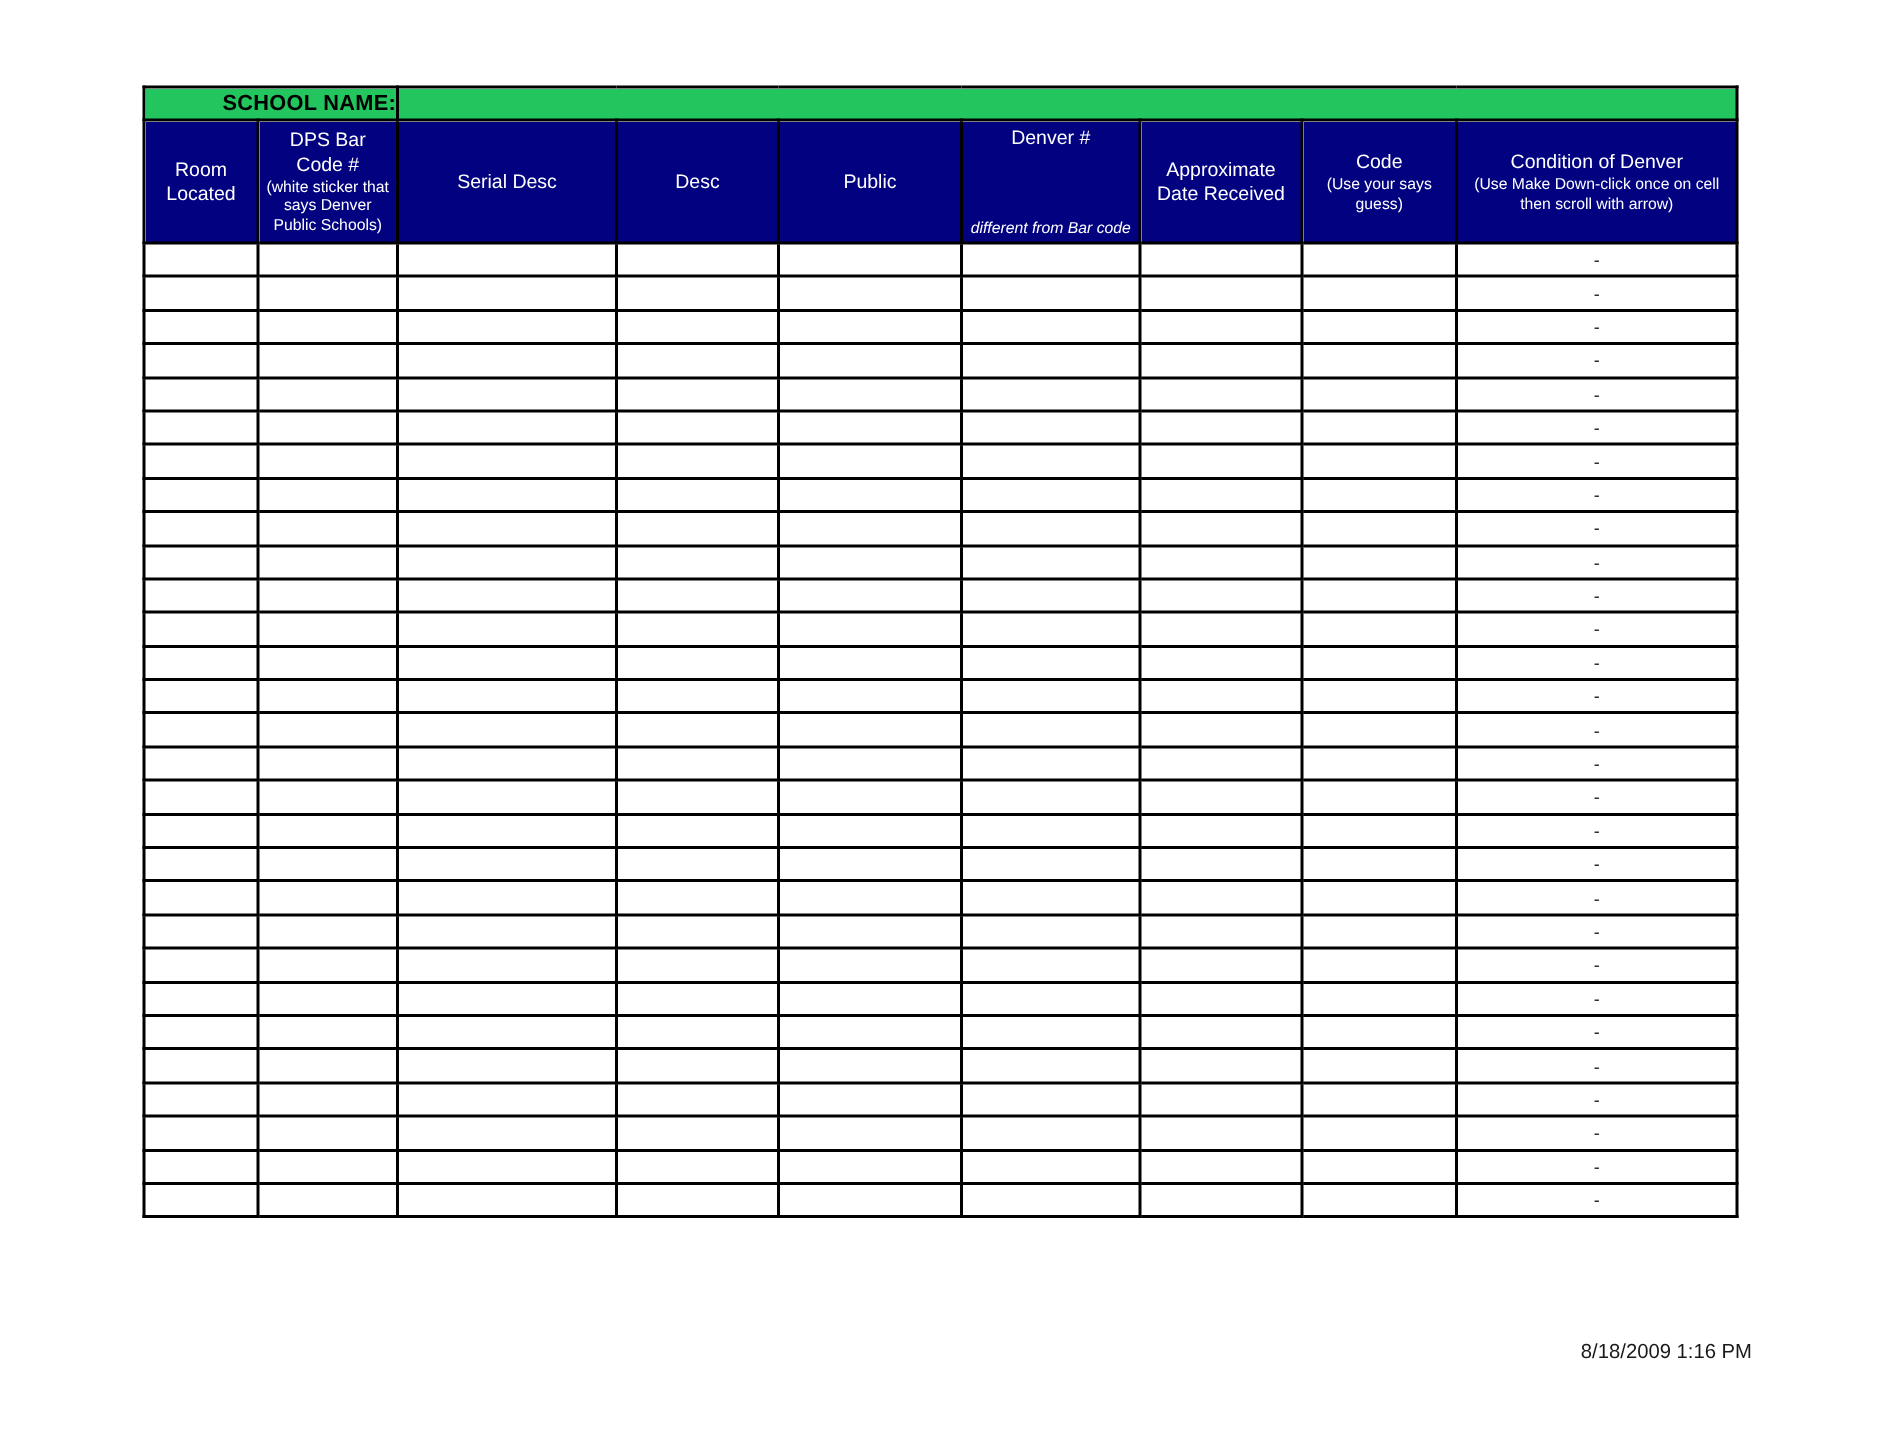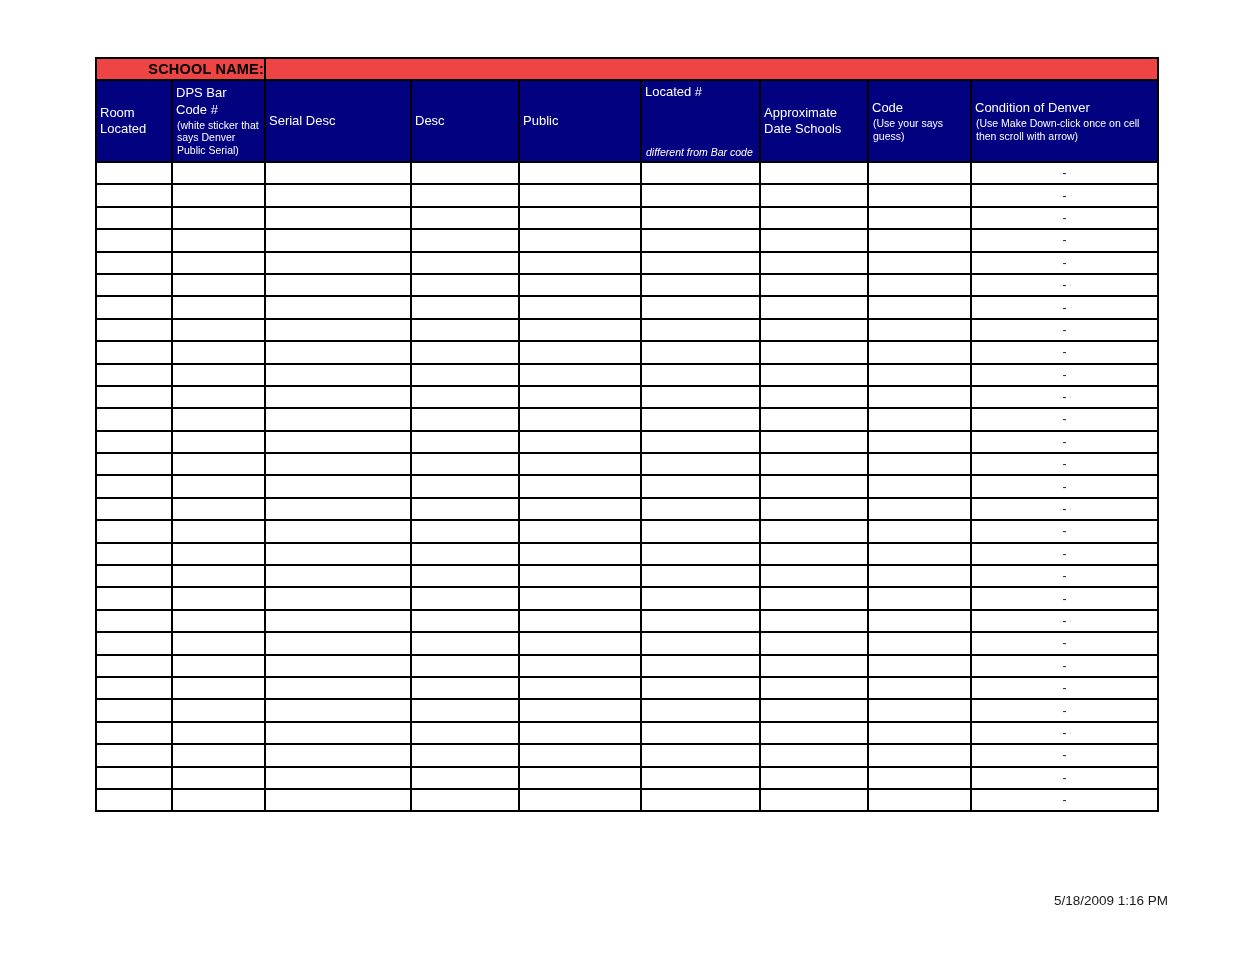--- a/index.html
+++ b/index.html
@@ -28,41 +28,41 @@
   }
   table.asset-table th,
   table.asset-table td {
     border: 2px solid #000000;
     padding: 0;
     overflow: hidden;
   }
   
   tr.school-row th {
     height: 20px;
-    background: #ef4444;
+    background: #22c55e;
     vertical-align: middle;
   }
   th.school-label {
     text-align: right;
     font-weight: bold;
     font-size: 14.5px;
     color: #000000;
     padding-right: 3px;
     letter-spacing: 0.2px;
   }
   th.school-value {
     background: #ffffff;
   }
   
   tr.header-row th {
     height: 80px;
     background: var(--header-bg, #020280);
     color: #ffffff;
     font-weight: normal;
-    text-align: left;
+    text-align: center;
     vertical-align: middle;
   }
   .hlabel {
     font-size: 13px;
     line-height: 1.25;
     padding: 0 3px;
   }
   .hsub {
     font-size: 10.5px;
     line-height: 1.2;
@@ -113,37 +113,37 @@
         <tr class="school-row">
           <th colspan="2" class="school-label">SCHOOL NAME:</th>
           <th colspan="7" class="school-value"></th>
         </tr>
         <tr class="header-row" id="header-row">
             <th>
               <div class="hlabel">Room Located</div>
             </th>
             <th>
               <div class="hlabel">DPS Bar Code #</div>
-              <div class="hsub">(white sticker that says Denver Public Serial)</div>
+              <div class="hsub">(white sticker that says Denver Public Schools)</div>
             </th>
             <th>
               <div class="hlabel">Serial Desc</div>
             </th>
             <th>
               <div class="hlabel">Desc</div>
             </th>
             <th>
               <div class="hlabel">Public</div>
             </th>
             <th>
-              <div class="hlabel">Located #</div>
+              <div class="hlabel">Denver #</div>
               <div class="hsub italic">different from Bar code</div>
             </th>
             <th>
-              <div class="hlabel">Approximate Date Schools</div>
+              <div class="hlabel">Approximate Date Received</div>
             </th>
             <th>
               <div class="hlabel">Code</div>
               <div class="hsub">(Use your says guess)</div>
             </th>
             <th>
               <div class="hlabel">Condition of Denver</div>
               <div class="hsub">(Use Make Down-click once on cell then scroll with arrow)</div>
             </th>
           </tr>
@@ -465,15 +465,15 @@
             <td></td>
             <td></td>
             <td></td>
             <td></td>
             <td>-</td>
           </tr>
         </tbody>
     </table>
   </div>
 
-  <div class="timestamp">5/18/2009 1:16 PM</div>
+  <div class="timestamp">8/18/2009 1:16 PM</div>
 
 </div>
 
 </body></html>

